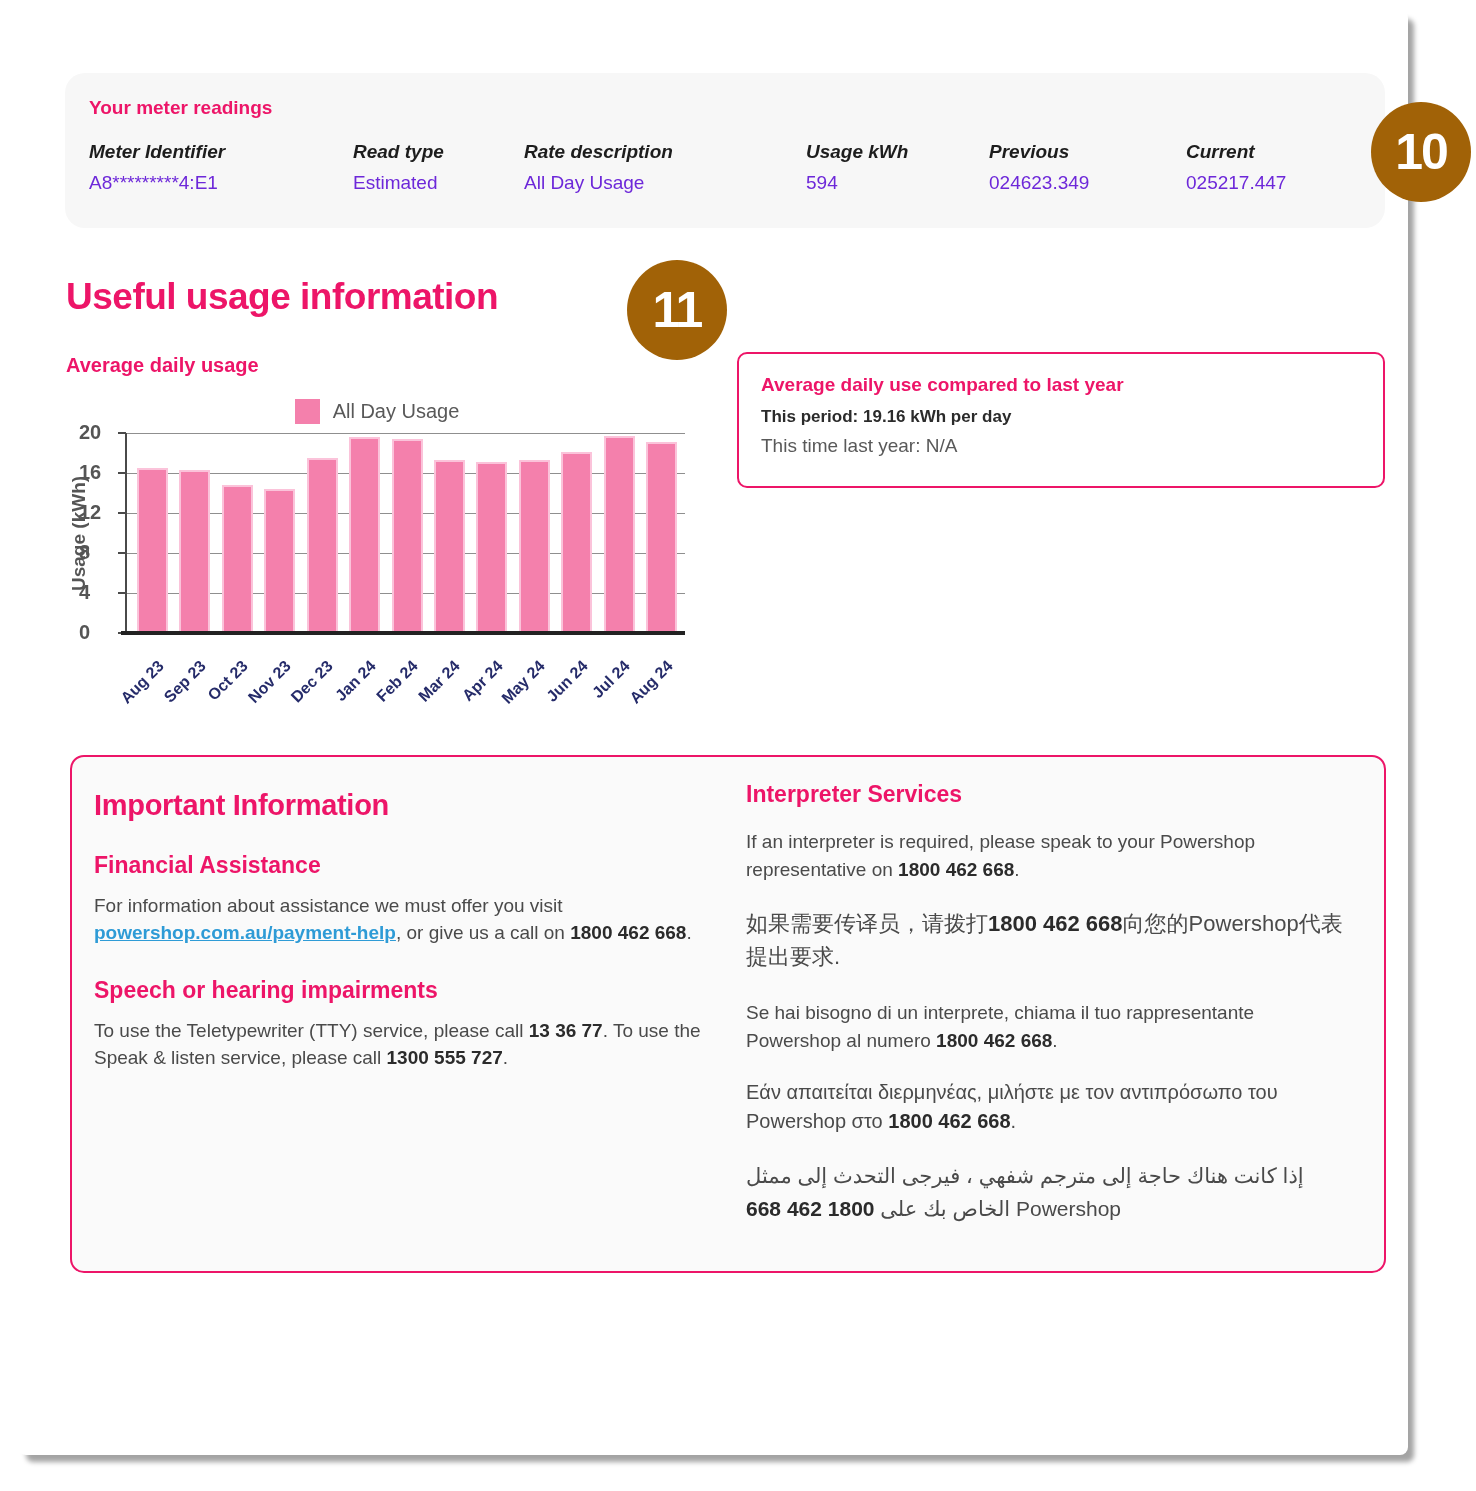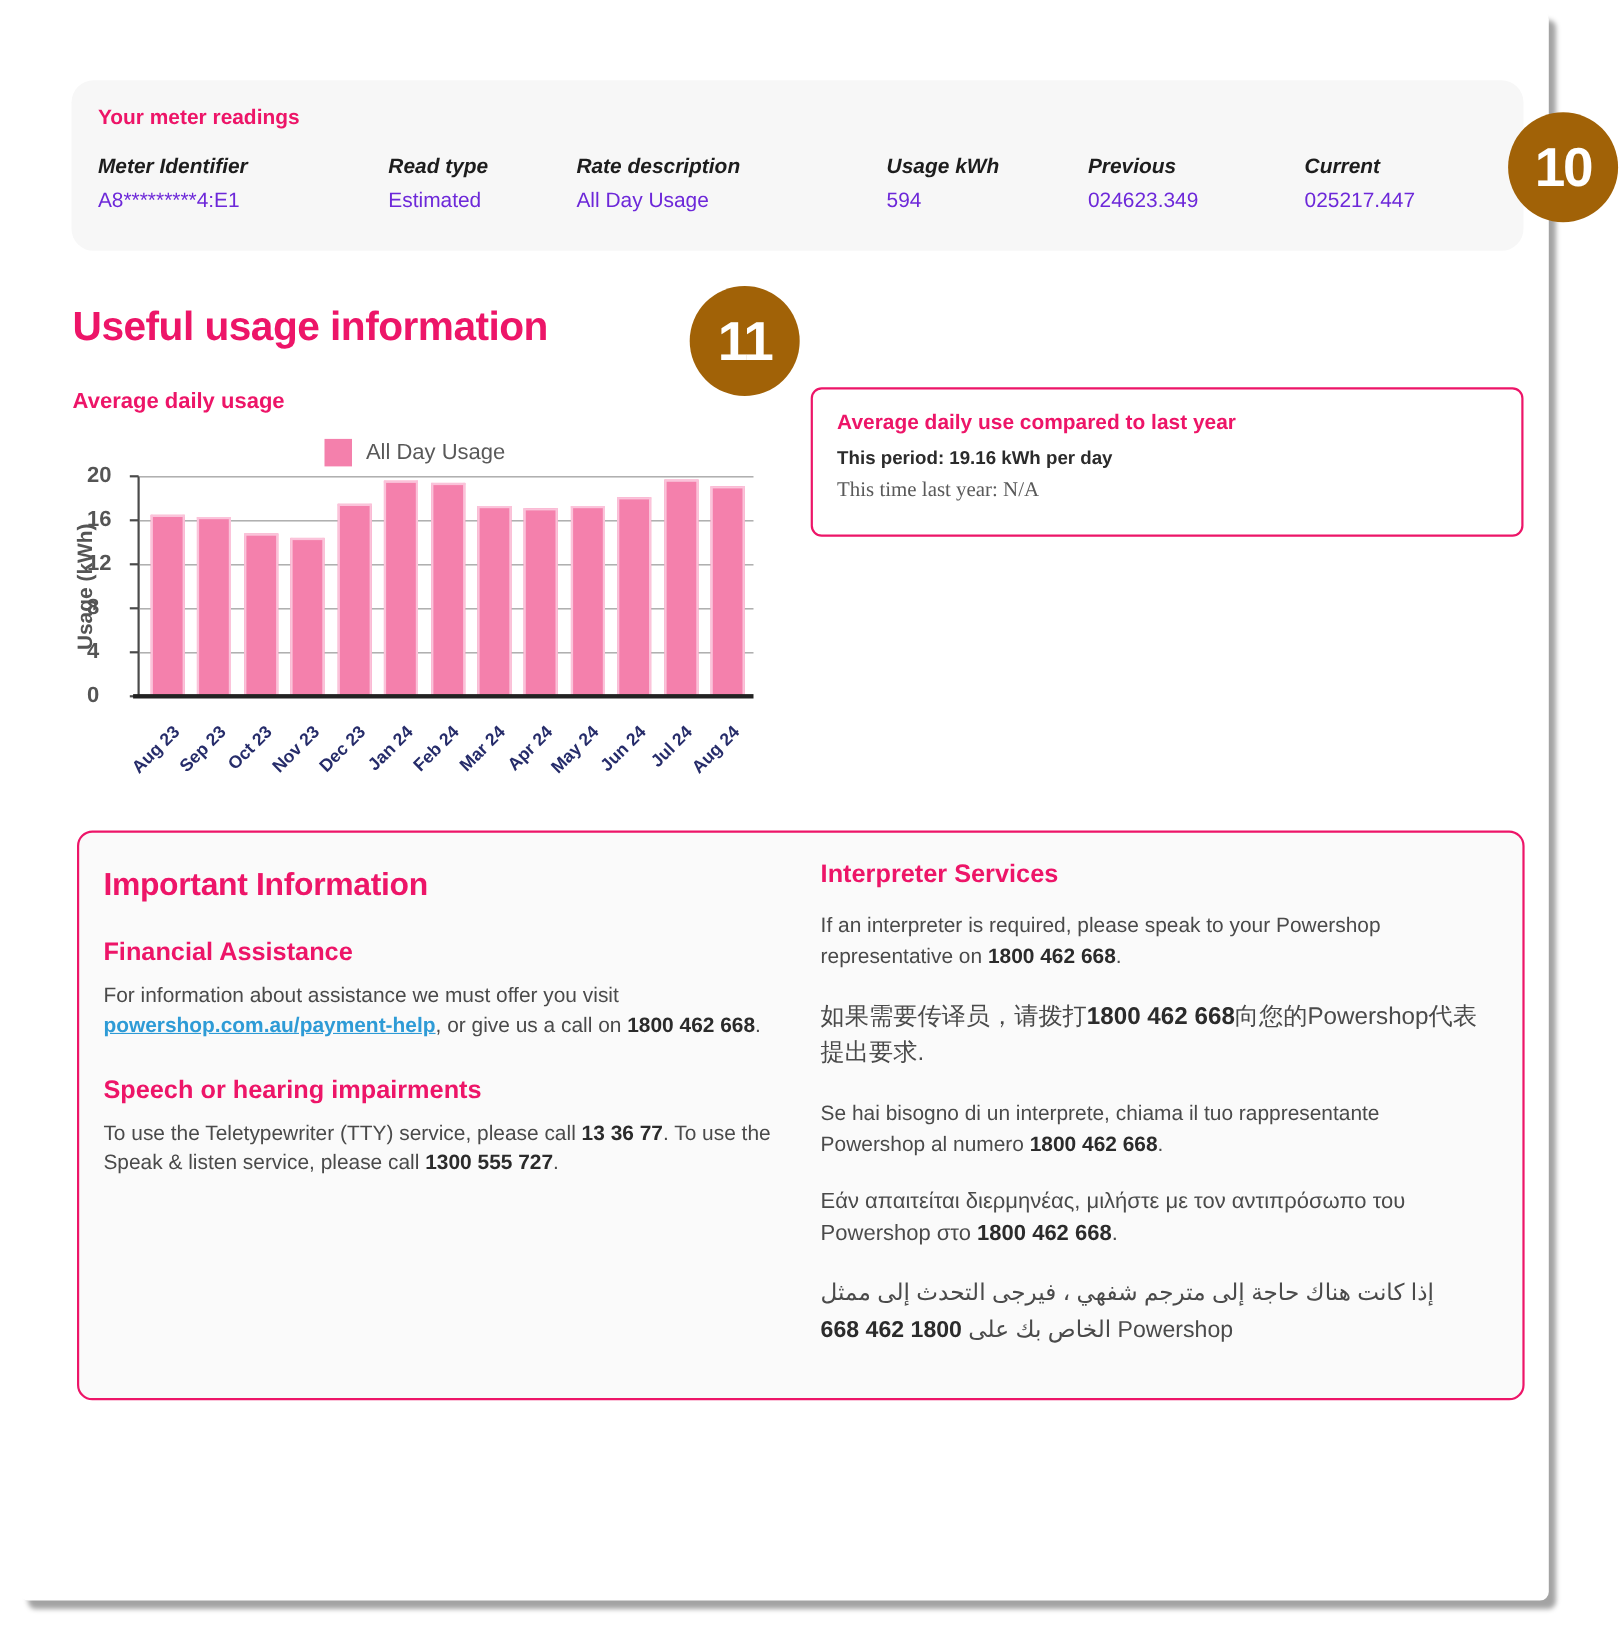--- a/index.html
+++ b/index.html
@@ -70,21 +70,21 @@
     transform: rotate(-45deg); transform-origin: 100% 0; white-space: nowrap;
   }
   
   .compare-box {
     position: absolute; left: 719px; top: 342px; width: 648px; height: 136px;
     border: 2px solid #ed1568; border-radius: 10px; background: #fff;
     padding: 20px 22px;
   }
   .compare-title { color: #ed1568; font-size: 19px; font-weight: bold; }
   .compare-period { color: #2b2b2b; font-size: 17px; font-weight: bold; margin-top: 11px; }
-  .compare-lastyear { color: #595959; font-size: 19px; margin-top: 8px; font-family: Liberation Serif, serif; }
+  .compare-lastyear { color: #595959; font-size: 19px; margin-top: 8px; }
   
   .important-box {
     position: absolute; left: 52px; top: 745px; width: 1316px; height: 518px;
     border: 2px solid #ed1568; border-radius: 14px; background: #fafafa;
     padding: 22px 30px 20px 22px; display: flex; gap: 44px;
   }
   .col { flex: 1 1 0; min-width: 0; }
   .imp-h2 { color: #ed1568; font-size: 29px; font-weight: bold; margin-top: 10px; letter-spacing: -0.3px; }
   .imp-h3 { color: #ed1568; font-size: 23px; font-weight: bold; margin-top: 30px; }
   .col-left p { font-size: 19px; line-height: 1.42; margin-top: 14px; color: #4a4a4a; }

